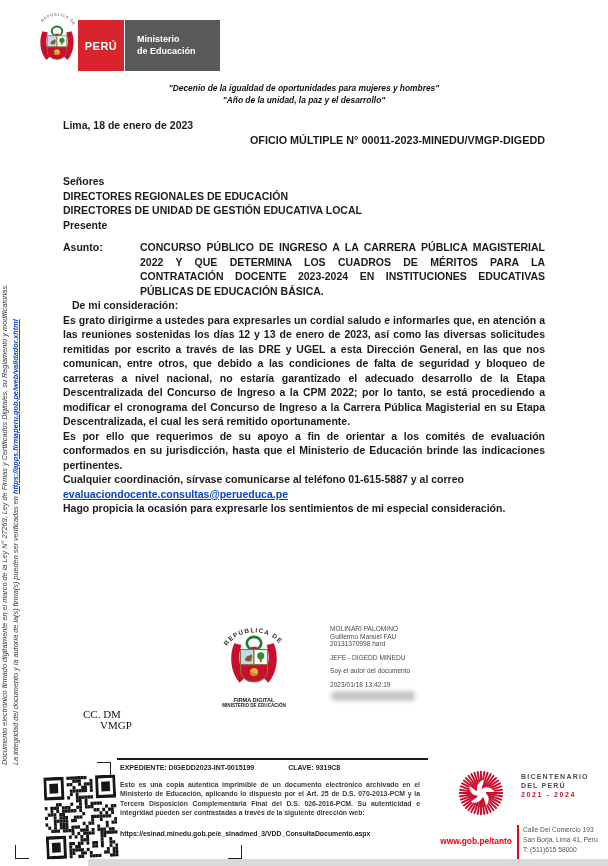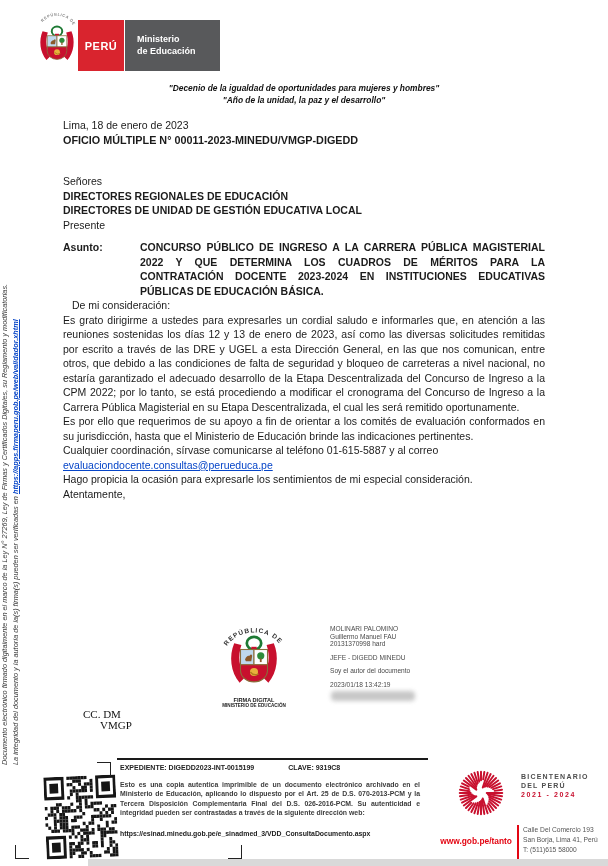--- a/index.html
+++ b/index.html
@@ -16,22 +16,22 @@
   .coat{position:absolute;left:36px;top:8px;}
   .block-peru{position:absolute;left:78px;top:20px;width:46px;height:51px;background:#D9242E;
               color:#fff;font-weight:bold;font-size:11px;display:flex;align-items:center;justify-content:center;letter-spacing:.5px;}
   .block-minedu{position:absolute;left:125px;top:20px;width:95px;height:51px;background:#58595B;
                 color:#fff;font-size:9px;line-height:11.5px;display:flex;flex-direction:column;justify-content:center;padding-left:12px;box-sizing:border-box;font-weight:bold;}
   .mottos{position:absolute;left:0;top:83px;width:608px;text-align:center;
           font-style:italic;font-weight:bold;font-size:8.4px;line-height:11.5px;color:#111;}
 
   
   .letter{position:absolute;left:63px;top:118px;width:482px;font-size:10.5px;line-height:14.5px;}
-  .letter p{margin:0;}
-  .doc-number{font-weight:bold;font-size:10.8px;margin-top:13px;}
+  .letter p{margin:0;font-weight:bold;}
+  .doc-number{font-weight:bold;font-size:10.8px;margin-top:13px;text-align:right;}
   .recipients{margin-top:27px;}
   .bold{font-weight:bold;}
   .subject-row{display:flex;margin-top:8px;}
   .subject-label{font-weight:bold;width:77px;flex:none;}
   .subject-text{flex:1;text-align:justify;}
   .greeting{margin-top:10px;padding-left:9px;}
   .para{margin-top:9px;text-align:justify;}
   .para a{color:#0645c8;text-decoration:underline;}
   .closing{margin-top:13px;margin-left:204px;}
 
@@ -134,21 +134,20 @@
     <div class="subject-row">
       <span class="subject-label">Asunto:</span>
       <span class="subject-text bold">CONCURSO PÚBLICO DE INGRESO A LA CARRERA PÚBLICA MAGISTERIAL 2022 Y QUE DETERMINA LOS CUADROS DE MÉRITOS PARA LA CONTRATACIÓN DOCENTE 2023-2024 EN INSTITUCIONES EDUCATIVAS PÚBLICAS DE EDUCACIÓN BÁSICA.</span>
     </div>
 
     <p class="greeting">De mi consideración:</p>
     <p class="para">Es grato dirigirme a ustedes para expresarles un cordial saludo e informarles que, en atención a las reuniones sostenidas los días 12 y 13 de enero de 2023, así como las diversas solicitudes remitidas por escrito a través de las DRE y UGEL a esta Dirección General, en las que nos comunican, entre otros, que debido a las condiciones de falta de seguridad y bloqueo de carreteras a nivel nacional, no estaría garantizado el adecuado desarrollo de la Etapa Descentralizada del Concurso de Ingreso a la CPM 2022;  por lo tanto, se está procediendo a modificar el cronograma del Concurso de Ingreso a la Carrera Pública Magisterial en su Etapa Descentralizada, el cual les será remitido oportunamente.</p>
     <p class="para">Es por ello que requerimos de su apoyo a fin de orientar a los comités de evaluación conformados en su jurisdicción, hasta que el Ministerio de Educación brinde las indicaciones pertinentes.</p>
     <p class="para"><span>Cualquier coordinación, sírvase comunicarse al teléfono 01-615-5887 y al correo </span><br><a href="#">evaluaciondocente.consultas@perueduca.pe</a></p>
     <p class="para">Hago propicia la ocasión para expresarle los sentimientos de mi especial consideración.</p>
-    <p class="closing">Atentamente,</p>
   </div>
 
   <div class="stamp-shield">
     <svg width="78" height="72" viewBox="0 0 78 72">
       <defs>
           <path id="arcStamp" d="M12,26 A30,24 0 0 1 66,26" fill="none"></path>
         </defs>
       <text font-size="6.5" fill="#333" font-weight="bold" font-family="Liberation Sans,sans-serif" letter-spacing="1">
         <textPath href="#arcStamp" startOffset="0">REPÚBLICA DEL PERÚ</textPath>
       </text>

